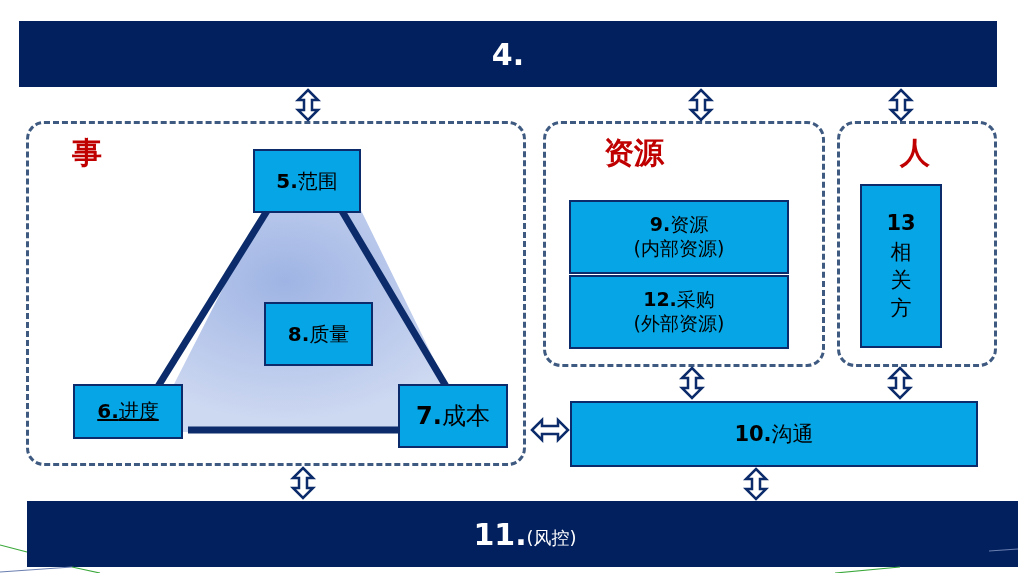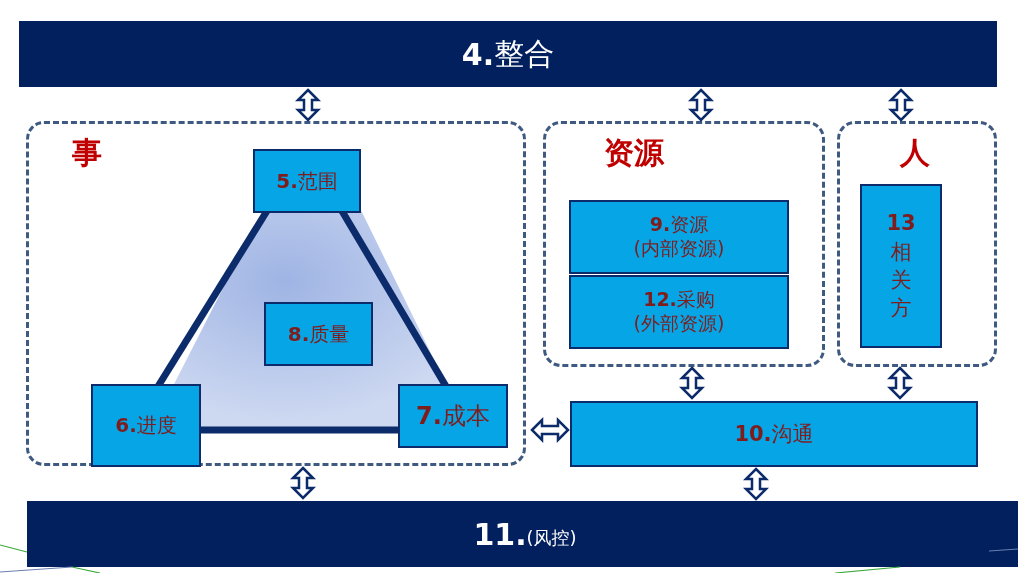--- a/index.html
+++ b/index.html
@@ -8,40 +8,39 @@
     background: #ffffff;
     font-family: "DejaVu Sans", "Liberation Sans", sans-serif;
   }
   .abs { position: absolute; }
   .bar {
     background: #02205e; color: #ffffff;
     display: flex; align-items: center; justify-content: center;
     font-weight: bold;
   }
   .box {
-    background: #06a6e6; border: 2px solid #0b2b6a; color: #7f1d1d;
+    background: #06a6e6; border: 2px solid #0b2b6a; color: #000000;
     box-sizing: border-box;
     display: flex; flex-direction: column; align-items: center; justify-content: center;
     text-align: center; line-height: 1.25;
   }
   .dashed {
     border: 3px dashed #3f5a80; border-radius: 18px; box-sizing: border-box;
   }
   .group-label {
     color: #c00000; font-weight: bold; font-size: 30px;
   }
   .num { font-weight: bold; }
   svg.arrow { position: absolute; overflow: visible; }
 </style>
 </head>
 <body>
 
 <div class="abs bar" style="left:19px; top:21px; width:978px; height:66px; font-size:30px;">
   <span>4.</span>
-  <span style="font-weight:normal;">整合</span>
 </div>
 
 <div class="abs dashed" style="left:26px; top:121px; width:500px; height:345px;"></div>
 <div class="abs group-label" style="left:72px; top:133px;">事</div>
 
 <svg class="abs" style="left:0; top:0;" width="1018" height="573">
   <defs>
     <radialGradient id="triGrad" cx="0.5" cy="0.35" r="0.6">
       <stop offset="0" stop-color="#9fb4e4"></stop>
       <stop offset="1" stop-color="#cdd8f1"></stop>
@@ -54,21 +53,21 @@
 </svg>
 
 <div class="abs box" style="left:253px; top:149px; width:108px; height:64px; font-size:20px;">
   <div><span class="num">5.</span><span>范围</span></div>
 </div>
 
 <div class="abs box" style="left:244px; top:302px; width:109px; height:64px; font-size:20px;margin-left:20px;">
   <div><span class="num">8.</span><span>质量</span></div>
 </div>
 
-<div class="abs box" style="left:91px; top:384px; width:110px; height:83px; font-size:20px;">
+<div class="abs box" style="left:73px; top:384px; width:110px; height:55px; font-size:20px;text-decoration:underline;">
   <div><span class="num">6.</span><span>进度</span></div>
 </div>
 
 <div class="abs box" style="left:398px; top:384px; width:110px; height:64px; font-size:24px;justify-content:center;">
   <div><span class="num">7.</span><span>成本</span></div>
 </div>
 
 <div class="abs dashed" style="left:543px; top:121px; width:282px; height:246px;"></div>
 <div class="abs group-label" style="left:604px; top:133px;">资源</div>
 

